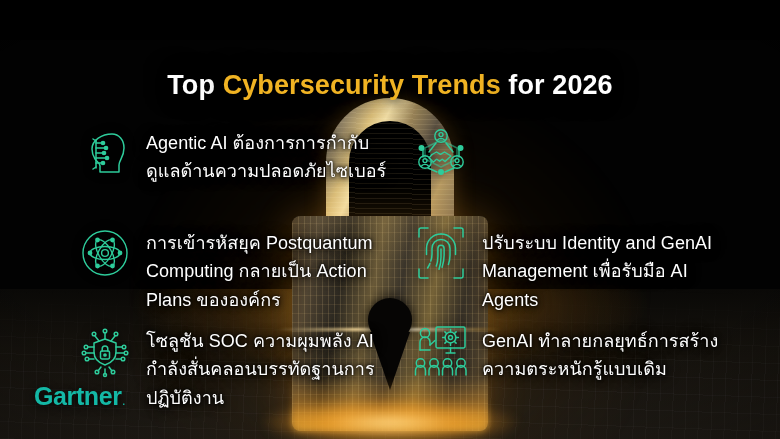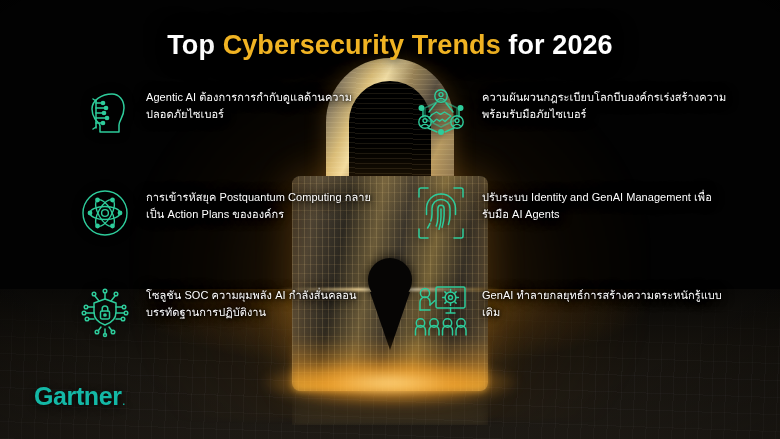--- a/index.html
+++ b/index.html
@@ -9,20 +9,21 @@
     font-family:"Liberation Sans", sans-serif;
     overflow:hidden;
     position:relative;
   }
 
   
   #stage {
     position:absolute; inset:0;
     background:#020202;
     overflow:hidden;
+    margin-top:40px;
   }
 
   
   .bg-floor {
     position:absolute; left:0; right:0; bottom:0; height:150px;
     background:
       radial-gradient(ellipse 360px 90px at 50% 10%, rgba(255,176,40,.32), rgba(255,150,20,.10) 45%, rgba(0,0,0,0) 72%),
       linear-gradient(to bottom, #0a0907 0%, #15120d 40%, #201c16 100%);
   }
   .bg-floor::after{
@@ -154,21 +155,21 @@
 
   .icon {
     flex:0 0 auto; width:58px; height:58px;
     display:flex; align-items:center; justify-content:center;
     filter:drop-shadow(0 0 5px rgba(0,0,0,.95));
   }
   .icon svg { display:block; overflow:visible; }
 
   .trend-text {
     color:#ffffff;
-    font-size:11px; line-height:1.58;
+    font-size:18px; line-height:1.58;
     padding-top:5px;
     text-shadow:0 1px 6px rgba(0,0,0,1), 0 0 14px rgba(0,0,0,.98), 0 0 3px rgba(0,0,0,1);
     letter-spacing:.05px;
   }
 
   
   .logo {
     position:absolute; left:34px; bottom:28px;
     color:#14b8a6;
     font-size:25px; font-weight:bold; letter-spacing:-.4px;
@@ -283,21 +284,20 @@
               <circle cx="42" cy="33.6" r="2"></circle>
               <path d="M38.6 39a4.4 4.4 0 016.8 0"></path>
               <circle cx="45.5" cy="21" r="2.3" fill="#2ECC9B"></circle>
               <circle cx="6.5" cy="21" r="2.3" fill="#2ECC9B"></circle>
               <circle cx="26" cy="45" r="2.3" fill="#2ECC9B"></circle>
               <path d="M14 25l7-9M38 25l-7-9M13 41l9 4M39 41l-9 4M8 23v7M44 23v7"></path>
               <path d="M17 27.5l4.5-2.5 4 2.4 4-2.4 6.5 4-6 5.5-2.8-2.2-2.6 2-2.8-2.1"></path>
               <path d="M17 27.5L14 31l4.5 4 2.5-2.2"></path>
             </svg>
           </span>
-          <div class="trend-text">ความผันผวนกฎระเบียบโลกบีบองค์กรเร่งสร้างความพร้อมรับมือภัยไซเบอร์</div>
         </div>
 
         <div class="trend r1">
           <span class="icon">
             <svg width="50" height="56" viewBox="0 0 50 56" fill="none" stroke="#2ECC9B" stroke-width="1.5" stroke-linecap="round" stroke-linejoin="round">
               <path d="M12 3H5a2 2 0 00-2 2v7M38 3h7a2 2 0 012 2v7M12 53H5a2 2 0 01-2-2v-7M38 53h7a2 2 0 002-2v-7"></path>
               <path d="M25 9c-8.2 0-14.5 6.4-14.5 14.5v6"></path>
               <path d="M39.5 29.5v-6C39.5 15.4 33.2 9 25 9"></path>
               <path d="M14.8 36c.9-2.4 1.2-4.4 1.2-7v-5.5A9 9 0 0125 14.4a9 9 0 019 9.1V30c0 3.6-.5 6.6-1.6 9.4"></path>
               <path d="M20.3 41c1.1-2.8 1.6-5.6 1.6-9.3v-8.3a3.1 3.1 0 016.2 0V30c0 4.6-.7 8.5-2 12.2"></path>

